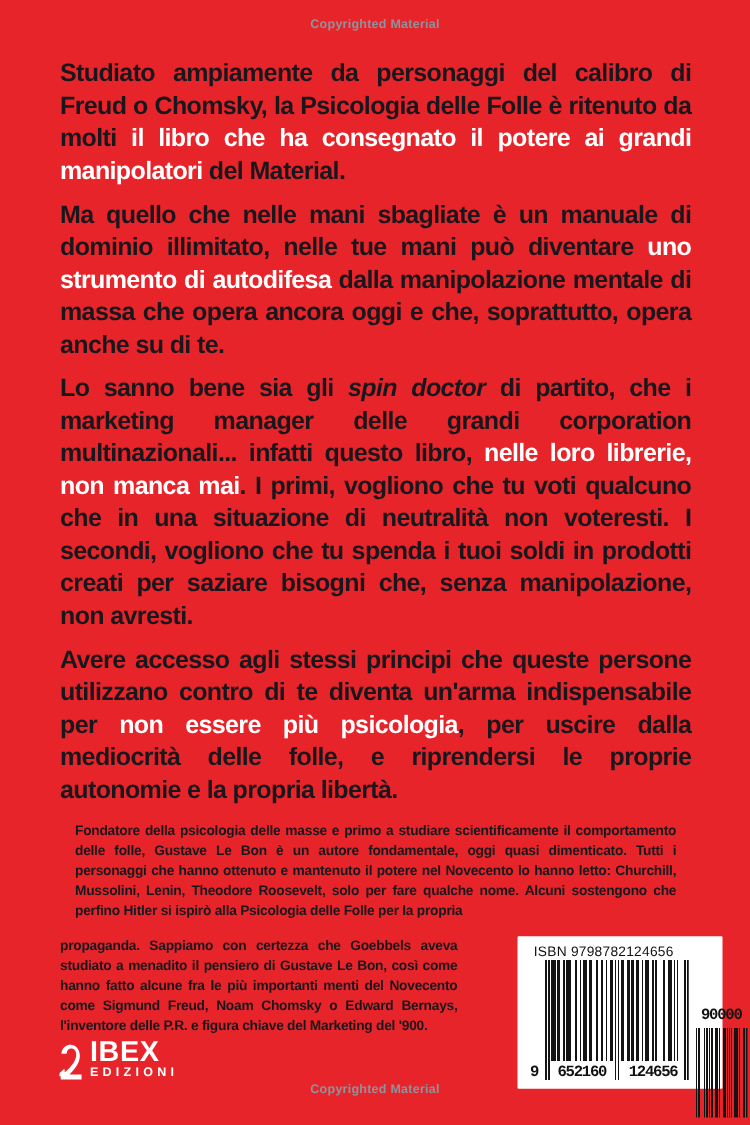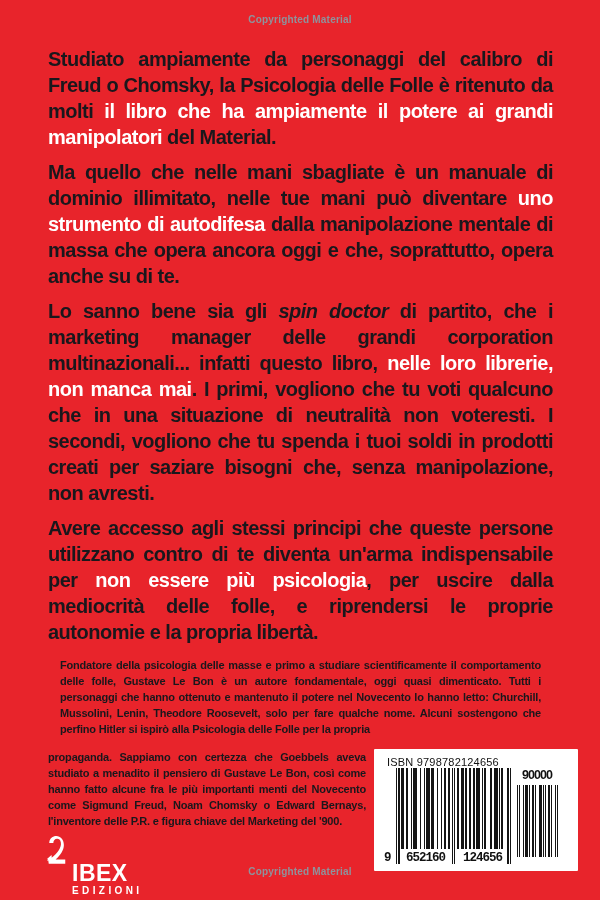--- a/index.html
+++ b/index.html
@@ -43,71 +43,71 @@
     text-align:justify;
     color:#1a171c;
   }
   .bio-part1{margin:12px;}
   .bio-row{display:flex;align-items:flex-start;}
   .bio-part2{margin:0;width:318px;}
   .barcode-box{
     margin-left:auto;
     margin-right:-25px;
     position:relative;
-    width:204px;height:122px;
+    width:164px;height:122px;
     background:#ffffff;
     border-radius:1px;
     flex:0 0 auto;
   }
   .isbn-label{
     position:absolute;left:13px;top:5px;
     font-size:11px;font-weight:400;color:#111;
     letter-spacing:0.2px;white-space:nowrap;
   }
   .main-bc{position:absolute;left:22px;top:19px;width:115px;height:96px;}
   .main-digits{position:absolute;left:0;top:82px;width:100%;height:14px;
     font-family:"Liberation Mono",monospace;font-size:12.5px;color:#111;}
   .main-digits .d-first{position:absolute;left:-12px;top:0;}
   .main-digits .d-g1{position:absolute;left:4px;width:51px;top:0;text-align:center;letter-spacing:-1px;}
   .main-digits .d-g2{position:absolute;left:61px;width:51px;top:0;text-align:center;letter-spacing:-1px;}
   .addon-bc{position:absolute;left:142px;top:18px;width:42px;}
   .addon-label{
     text-align:center;
-    font-family:Liberation Sans, sans-serif;
+    font-family:Liberation Mono, monospace;
     font-size:12.5px;color:#111;
     letter-spacing:-1px;
-    margin-bottom:2px;white-space:nowrap;
+    margin-bottom:2px;white-space:nowrap;margin-top:37px;
   }
   .publisher-logo{
     position:absolute;left:46px;top:831px;
     display:flex;align-items:flex-start;
     color:#ffffff;
   }
   .publisher-logo .glyph{display:block;margin-right:4px;margin-top:2px;}
-  .publisher-text{display:flex;flex-direction:column;margin-top:32px;}
+  .publisher-text{display:flex;flex-direction:column;}
   .publisher-name{
     font-size:23px;font-weight:700;line-height:20px;
     letter-spacing:0.5px;
   }
   .publisher-subtitle{
     font-size:10px;font-weight:700;
     letter-spacing:3.4px;
     margin-top:2px;
   }
 </style>
 </head>
 <body>
 
 <div class="cover">
 
   <div class="copyright top">Copyrighted Material</div>
 
   <div class="content">
     <div id="paragraphs">
-        <p class="body-par"><span class="black">Studiato ampiamente da personaggi del calibro di Freud o Chomsky, la Psicologia delle Folle è ritenuto da molti </span><span class="white">il libro che ha ampiamente il potere ai grandi manipolatori </span><span class="black">del Material.</span></p>
+        <p class="body-par"><span class="black">Studiato ampiamente da personaggi del calibro di Freud o Chomsky, la Psicologia delle Folle è ritenuto da molti </span><span class="white">il libro che ha consegnato il potere ai grandi manipolatori </span><span class="black">del Material.</span></p>
         <p class="body-par"><span class="black">Ma quello che nelle mani sbagliate è un manuale di dominio illimitato, nelle tue mani può diventare </span><span class="white">uno strumento di autodifesa </span><span class="black">dalla manipolazione mentale di massa che opera ancora oggi e che, soprattutto, opera anche su di te.</span></p>
         <p class="body-par"><span class="black">Lo sanno bene sia gli </span><span class="black italic">spin doctor</span><span class="black"> di partito, che i marketing manager delle grandi corporation multinazionali... infatti questo libro, </span><span class="white">nelle loro librerie, non manca mai</span><span class="black">. I primi, vogliono che tu voti qualcuno che in una situazione di neutralità non voteresti. I secondi, vogliono che tu spenda i tuoi soldi in prodotti creati per saziare bisogni che, senza manipolazione, non avresti.</span></p>
         <p class="body-par"><span class="black">Avere accesso agli stessi principi che queste persone utilizzano contro di te diventa un'arma indispensabile per </span><span class="white">non essere più psicologia</span><span class="black">, per uscire dalla mediocrità delle folle, e riprendersi le proprie autonomie e la propria libertà.</span></p>
       </div>
 
     <div class="bio">
       <p class="bio-part1">Fondatore della psicologia delle masse e primo a studiare scientificamente il comportamento delle folle, Gustave Le Bon è un autore fondamentale, oggi quasi dimenticato. Tutti i personaggi che hanno ottenuto e mantenuto il potere nel Novecento lo hanno letto: Churchill, Mussolini, Lenin, Theodore Roosevelt, solo per fare qualche nome. Alcuni sostengono che perfino Hitler si ispirò alla Psicologia delle Folle per la propria</p>
       <div class="bio-row">
         <p class="bio-part2">propaganda. Sappiamo con certezza che Goebbels aveva studiato a menadito il pensiero di Gustave Le Bon, così come hanno fatto alcune fra le più importanti menti del Novecento come Sigmund Freud, Noam Chomsky o Edward Bernays, l'inventore delle P.R. e figura chiave del Marketing del '900.</p>
 

